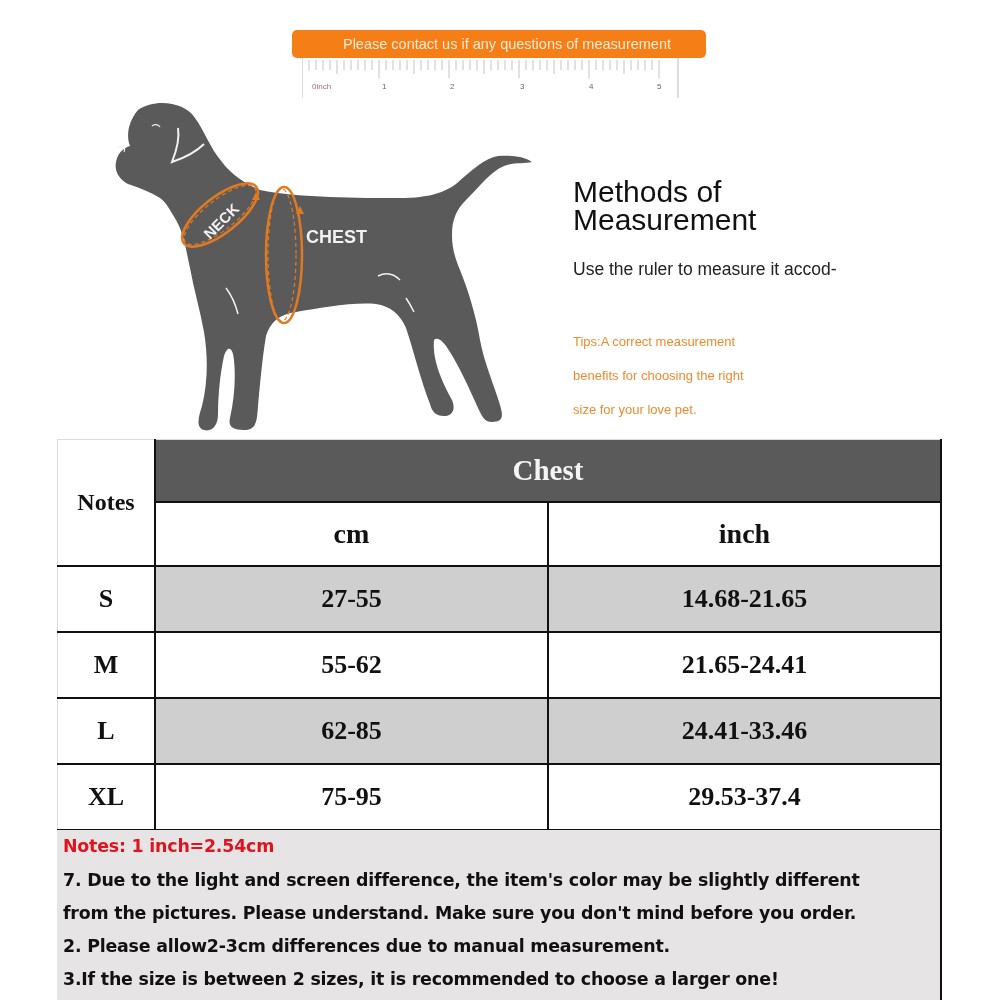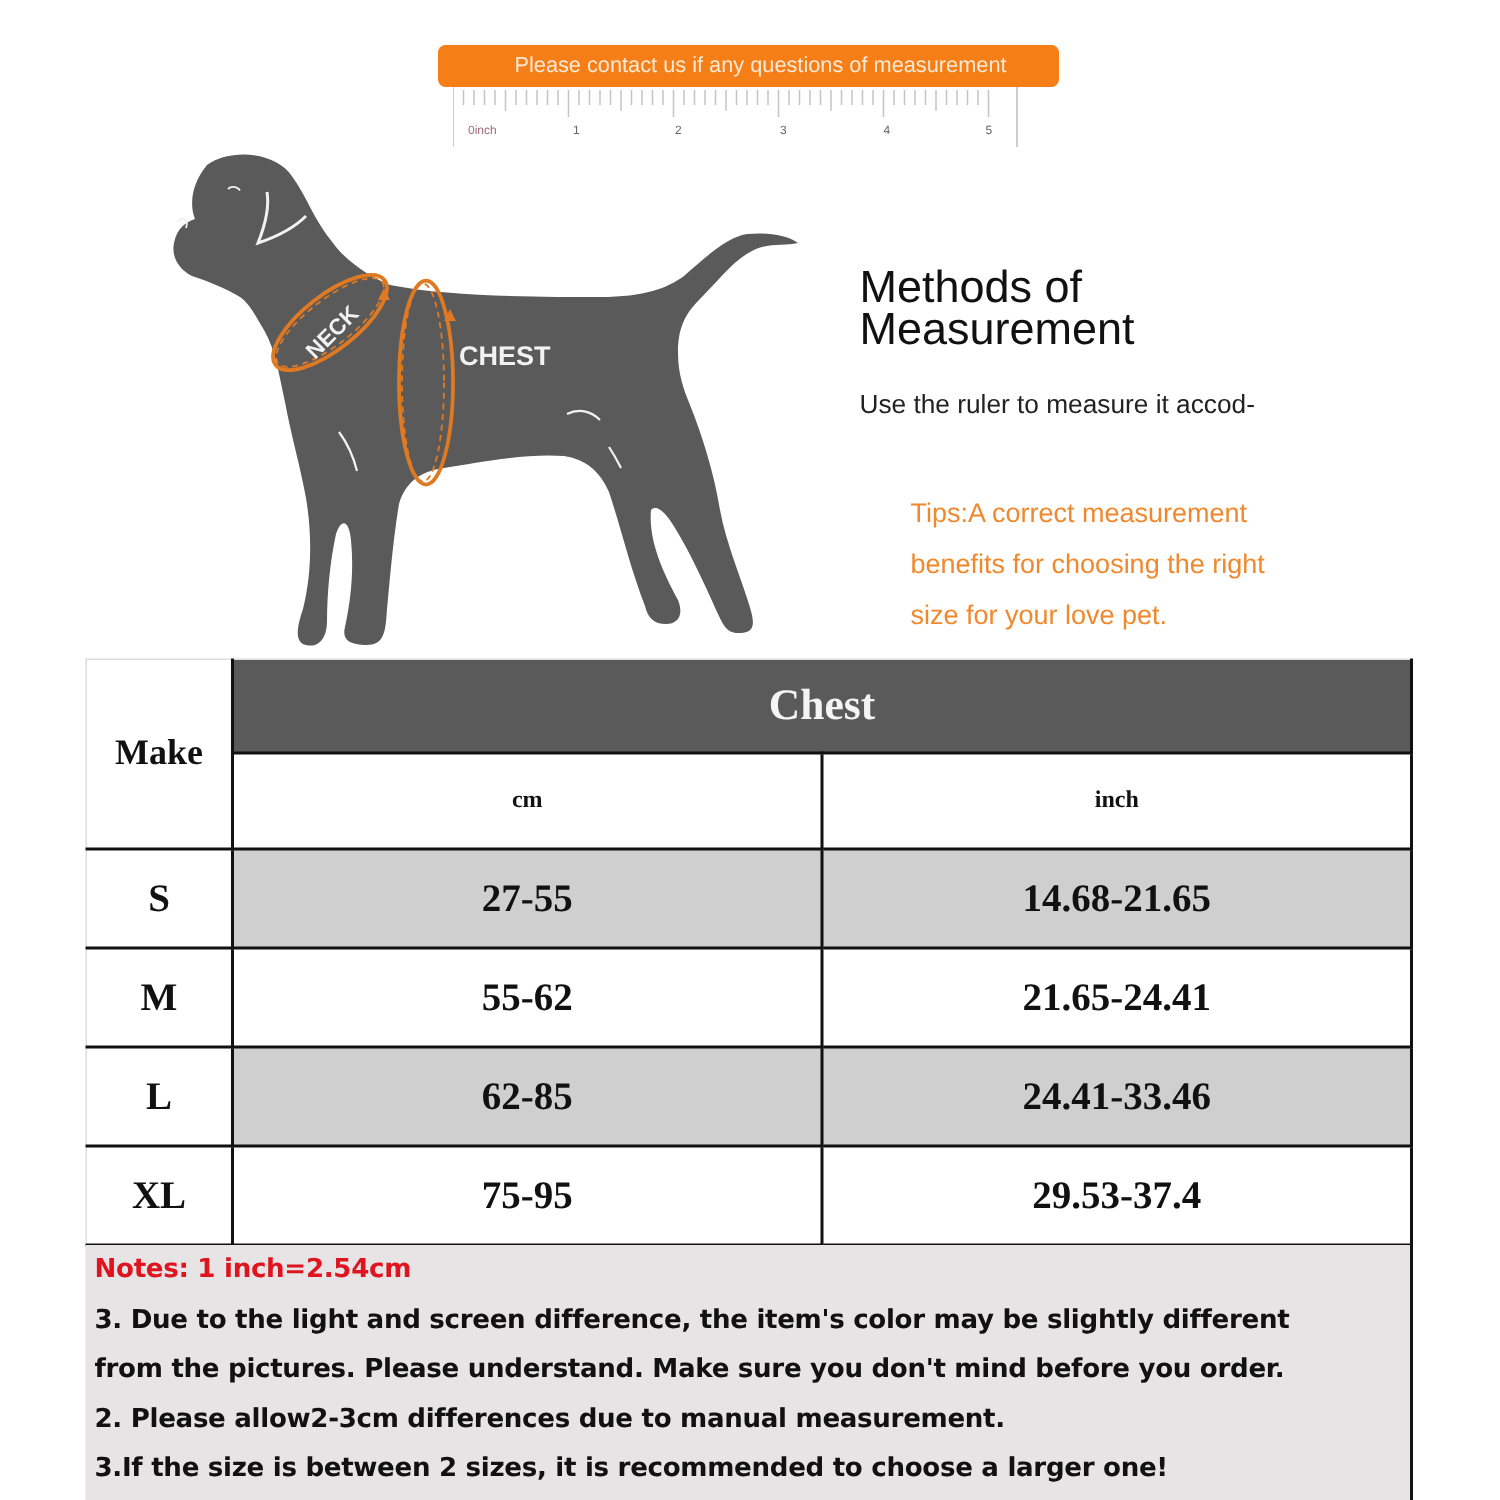--- a/index.html
+++ b/index.html
@@ -3,29 +3,29 @@
 <meta charset="utf-8">
 <style>
   html,body{margin:0;padding:0;background:#fff;}
   body{width:1000px;height:1000px;position:relative;overflow:hidden;font-family:"Liberation Sans",sans-serif;}
   .banner{position:absolute;left:292px;top:30px;width:398px;height:28px;background:#f57e17;border-radius:5px;color:#fde9d6;font-size:14.5px;line-height:28px;text-align:center;font-family:"Liberation Sans",sans-serif;padding-left:16px;}
   .ruler{position:absolute;left:302px;top:58px;width:378px;height:42px;}
   .ruler-label{position:absolute;top:24px;font-size:8px;color:#666;font-family:"Liberation Sans",sans-serif;}
   .dog{position:absolute;left:100px;top:100px;width:450px;height:340px;}
   .methods-title{position:absolute;left:573px;top:178px;font-size:30px;line-height:28px;color:#111;font-family:"Liberation Sans",sans-serif;}
   .methods-desc{position:absolute;left:573px;top:256px;font-size:17.5px;line-height:27px;color:#222;width:330px;}
-  .tips{position:absolute;left:573px;top:325px;font-size:18px;line-height:34px;color:#f0892e;width:300px;margin-left:34px;}
+  .tips{position:absolute;left:573px;top:325px;font-size:13px;line-height:34px;color:#f0892e;width:300px;}
   table.chart{position:absolute;left:57px;top:439px;border-collapse:collapse;font-family:"Liberation Serif",serif;font-weight:bold;color:#111;}
   table.chart td{border:2px solid #111;text-align:center;padding:0;}
   .c-size{width:96px;}
   .c-cm{width:391px;}
   .c-inch{width:391px;}
   .size-head{font-size:24px;border-left:1px solid #ddd !important;border-top:1px solid #ddd !important;}
   .chest-head{background:#5a5a5a;color:#f4f4f4;font-size:29px;height:61px;border-top:1px solid #ddd !important;}
-  .unit-head{height:62px;font-size:16px;background:#fff;}
+  .unit-head{height:62px;font-size:28px;background:#fff;}
   .row td{height:64px;font-size:26px;}
   .row td.size-cell{font-size:26px;border-left:1px solid #ddd;background:#fff;}
   .row.shaded td.val{background:#d0cfd0;}
   .row td.val{background:#fff;}
   .notes{position:absolute;left:57px;top:830px;width:883px;height:190px;background:#e6e4e5;border-right:2px solid #111;font-family:"DejaVu Sans",sans-serif;font-weight:bold;font-size:17.4px;color:#111;}
   .notes .line{position:absolute;left:6px;white-space:nowrap;letter-spacing:-0.2px;}
   .notes .red{color:#e0141e;}
 </style>
 </head>
 <body>
@@ -136,21 +136,21 @@
 </div>
 <div class="tips">
   <div>Tips:A correct measurement</div>
   <div>benefits for choosing the right</div>
   <div>size for your love pet.</div>
 </div>
 
 <table class="chart">
   <tbody>
       <tr>
-    <td class="c-size size-head" rowspan="2">Make</td>
+    <td class="c-size size-head" rowspan="2">Notes</td>
     <td class="chest-head" colspan="2">Chest</td>
   </tr>
   <tr>
     <td class="c-cm unit-head">cm</td>
     <td class="c-inch unit-head">inch</td>
   </tr>
   <tr class="row shaded">
     <td class="size-cell">S</td>
     <td class="val">27-55</td>
     <td class="val">14.68-21.65</td>
@@ -168,17 +168,17 @@
   <tr class="row">
     <td class="size-cell">XL</td>
     <td class="val">75-95</td>
     <td class="val">29.53-37.4</td>
   </tr>
 </tbody>
   </table>
 
 <div class="notes">
   <div class="line red" style="top:6px;">Notes: 1 inch=2.54cm</div>
-  <div class="line" style="top:40px;">3. Due to the light and screen difference, the item's color may be slightly different</div>
+  <div class="line" style="top:40px;">7. Due to the light and screen difference, the item's color may be slightly different</div>
   <div class="line" style="top:73px;">from the pictures. Please understand. Make sure you don't mind before you order.</div>
   <div class="line" style="top:106px;">2. Please allow2-3cm differences due to manual measurement.</div>
   <div class="line" style="top:139px;">3.If the size is between 2 sizes, it is recommended to choose a larger one!</div>
 </div>
 
 </body></html>

